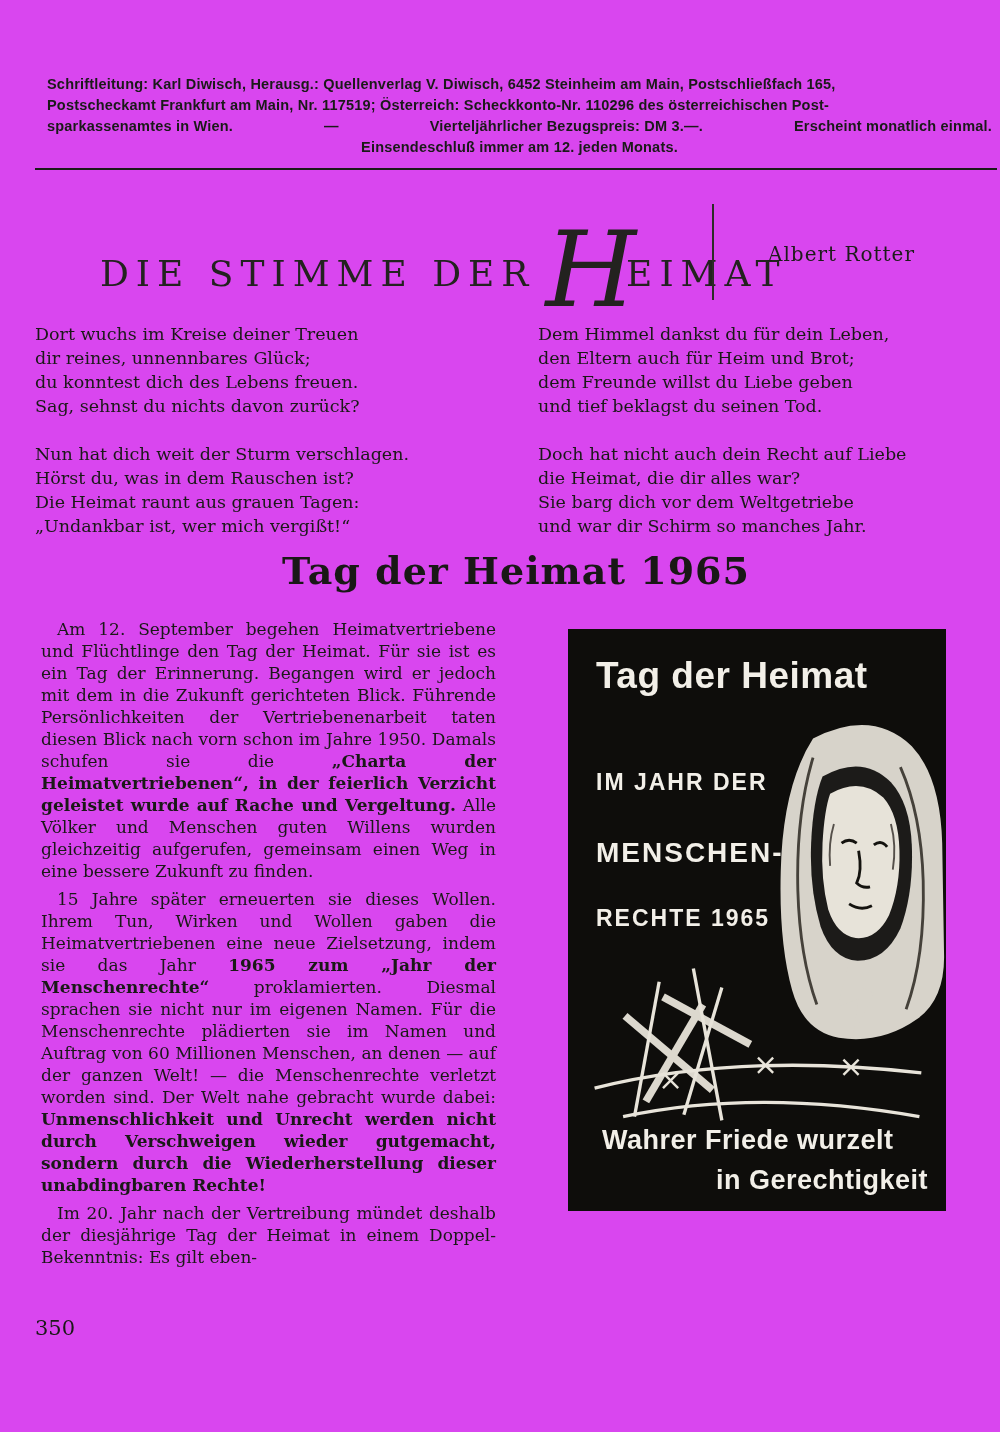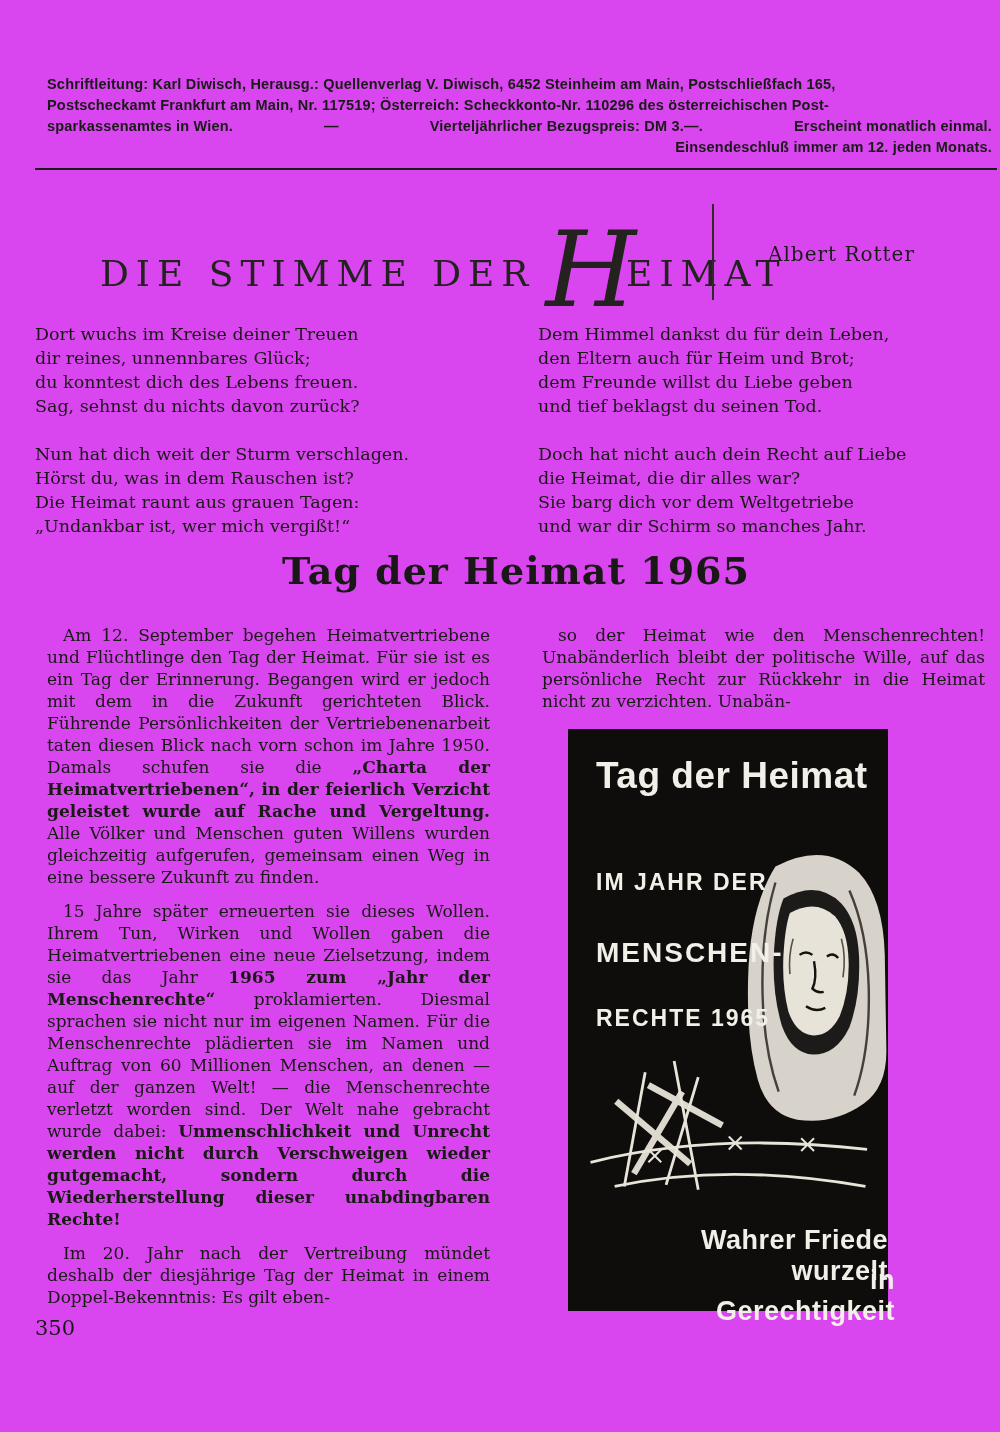--- a/index.html
+++ b/index.html
@@ -14,21 +14,21 @@
     padding-left:32px;
   }
   
   .masthead{
     position:absolute;left:47px;right:40px;top:74px;
     font-family:"Liberation Sans", sans-serif;
     font-weight:700;font-size:14.5px;line-height:21px;
     color:#1a1a18;letter-spacing:0.2px;
   }
   .m-line3{display:flex;justify-content:space-between;align-items:center;}
-  .m-line4{text-align:right;}
+  .m-line4{text-align:center;}
   .rule{
     position:absolute;left:35px;right:35px;top:168px;
     height:0;border:0;border-top:2.5px solid #1b1b19;margin:0;
   }
   
   .title-row{position:absolute;left:0;right:0;top:198px;height:110px;}
   .title-main{
     position:absolute;left:100px;top:52px;
     display:flex;align-items:baseline;white-space:nowrap;
   }
@@ -55,29 +55,29 @@
     text-align:center;font-weight:700;font-size:38px;
     letter-spacing:1px;color:#191816;
   }
   
   .article{
     position:absolute;left:35px;right:35px;top:612px;
     display:flex;gap:28px;
   }
   .col{flex:1;}
   .para{
-    margin:12px;font-size:17px;line-height:22px;
+    margin:6px;font-size:17px;line-height:22px;
     text-align:justify;text-indent:16px;color:#1a1917;
   }
   .para .bold{font-weight:700;}
   
   .poster{
     position:relative;margin:17px 0 0 38px;
-    width:320px;height:582px;background:#0e0d0b;
-    font-family:"Liberation Sans", sans-serif;color:#f2efe8;text-align:right;
+    width:378px;height:582px;background:#0e0d0b;
+    font-family:"Liberation Sans", sans-serif;color:#f2efe8;
   }
   .poster svg{position:absolute;inset:0;width:100%;height:100%;}
   .poster div{position:absolute;z-index:1;font-weight:700;}
   .p-title{left:28px;top:26px;font-size:37px;letter-spacing:0.5px;}
   .p-l1{left:28px;top:140px;font-size:23px;letter-spacing:2px;}
   .p-l2{left:28px;top:208px;font-size:28px;letter-spacing:2px;}
   .p-l3{left:28px;top:276px;font-size:23px;letter-spacing:2px;}
   .p-b1{left:34px;top:496px;font-size:27px;letter-spacing:0.5px;}
   .p-b2{left:148px;top:536px;font-size:27px;letter-spacing:0.5px;}
   
@@ -137,21 +137,20 @@
 
   <h2 class="fraktur">Tag der Heimat 1965</h2>
 
   <section class="article">
     <div class="col">
       <p class="para"><span>Am 12. September begehen Heimatvertriebene und Flüchtlinge den Tag der Heimat. Für sie ist es ein Tag der Erinnerung. Begangen wird er jedoch mit dem in die Zukunft gerichteten Blick. Führende Persönlichkeiten der Vertriebenenarbeit taten diesen Blick nach vorn schon im Jahre 1950. Damals schufen sie die </span><span class="bold">„Charta der Heimatvertriebenen“, in der feierlich Verzicht geleistet wurde auf Rache und Vergeltung.</span><span> Alle Völker und Menschen guten Willens wurden gleichzeitig aufgerufen, gemeinsam einen Weg in eine bessere Zukunft zu finden.</span></p>
       <p class="para"><span>15 Jahre später erneuerten sie dieses Wollen. Ihrem Tun, Wirken und Wollen gaben die Heimatvertriebenen eine neue Zielsetzung, indem sie das Jahr </span><span class="bold">1965 zum „Jahr der Menschenrechte“</span><span> proklamierten. Diesmal sprachen sie nicht nur im eigenen Namen. Für die Menschenrechte plädierten sie im Namen und Auftrag von 60 Millionen Menschen, an denen — auf der ganzen Welt! — die Menschenrechte verletzt worden sind. Der Welt nahe gebracht wurde dabei: </span><span class="bold">Unmenschlichkeit und Unrecht werden nicht durch Verschweigen wieder gutgemacht, sondern durch die Wiederherstellung dieser unabdingbaren Rechte!</span></p>
       <p class="para"><span>Im 20. Jahr nach der Vertreibung mündet deshalb der diesjährige Tag der Heimat in einem Doppel-Bekenntnis: Es gilt eben-</span></p>
     </div>
     <div class="col">
-      <p class="para"><span>so der Heimat wie den Menschenrechten! Unabänderlich bleibt der politische Wille, auf das persönliche Recht zur Rückkehr in die Heimat nicht zu verzichten. Unabän-</span></p>
 
       <div class="poster">
         <svg viewBox="0 0 398 582" aria-hidden="true">
 
           <g>
             <path d="M258 100 Q320 68 362 108 Q392 140 394 210 L396 330 Q396 375 368 395 Q330 422 285 415 Q248 408 236 365 Q222 315 224 240 Q226 150 258 100 Z" fill="#d7d3ca"></path>
             <path d="M268 140 Q310 116 340 146 Q360 168 362 212 Q364 262 350 300 Q334 334 305 334 Q278 332 266 298 Q254 258 256 210 Q258 165 268 140 Z" fill="#1c1b19"></path>
             <path d="M276 158 Q308 140 332 162 Q348 180 349 218 Q350 256 338 286 Q325 312 303 310 Q283 307 274 280 Q266 248 268 210 Q270 175 276 158 Z" fill="#e7e3d9"></path>
             <path d="M288 210 q8 -6 16 0" stroke="#14130f" stroke-width="3" fill="none"></path>
             <path d="M322 212 q8 -6 14 2" stroke="#14130f" stroke-width="3" fill="none"></path>

